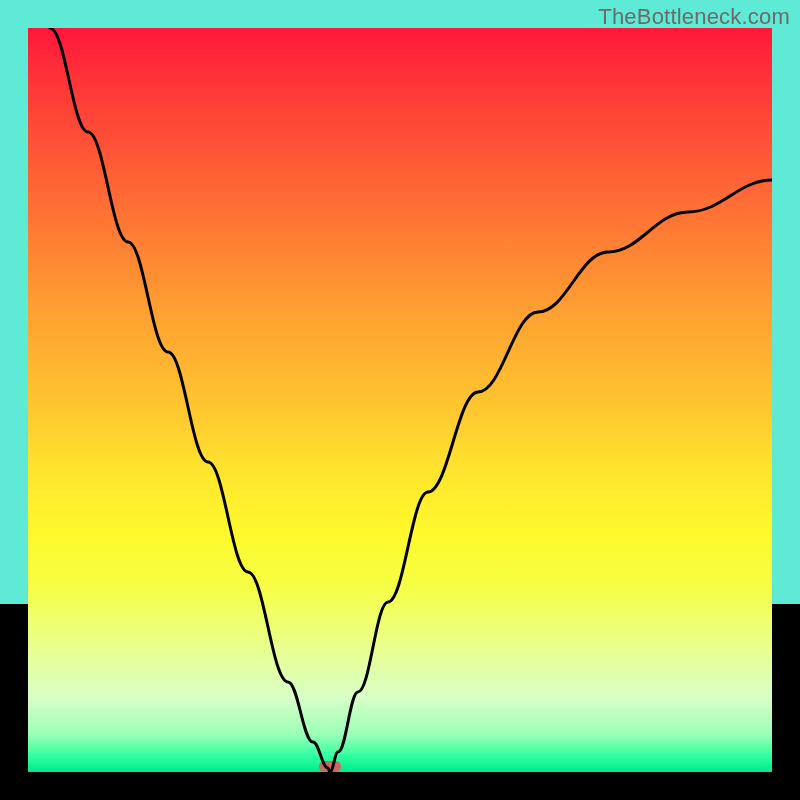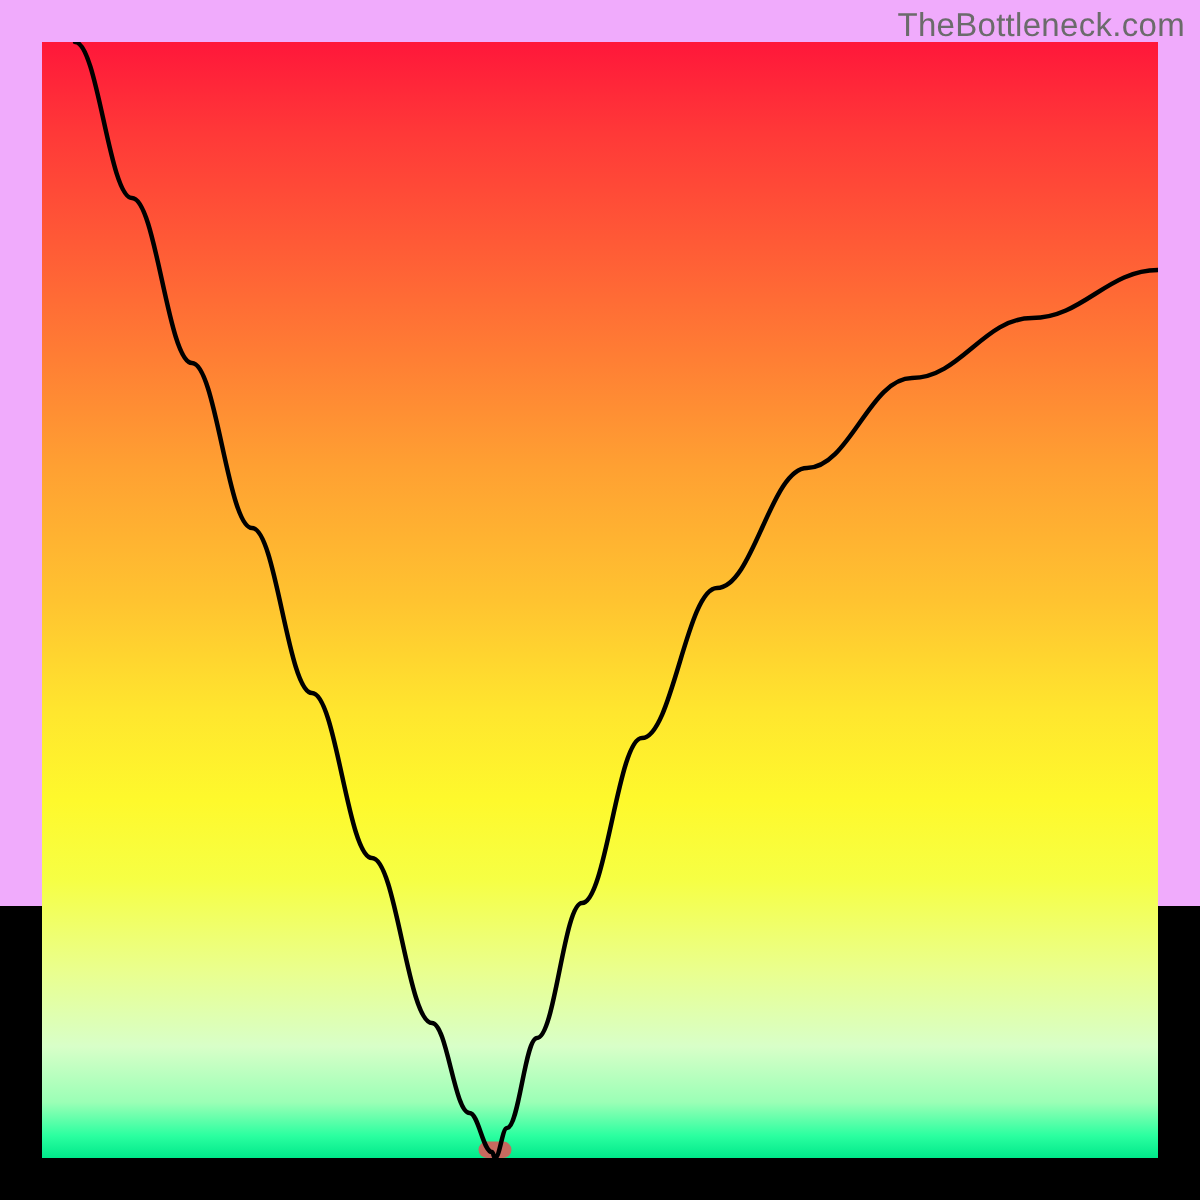--- a/index.html
+++ b/index.html
@@ -13,21 +13,21 @@
     background: #000;
     position: relative;
     font-family: Arial, sans-serif;
   }
   .outer-frame {
     position: absolute;
     top: 0;
     left: 0;
     width: 800px;
     height: 604px;
-    background: #f0abfc;
+    background: #5eead4;
   }
   .plot-area {
     position: absolute;
     top: 28px;
     left: 28px;
     width: 744px;
     height: 744px;
     background: linear-gradient(to bottom,
       #ff173a 0%,
       #ff3838 8%,

